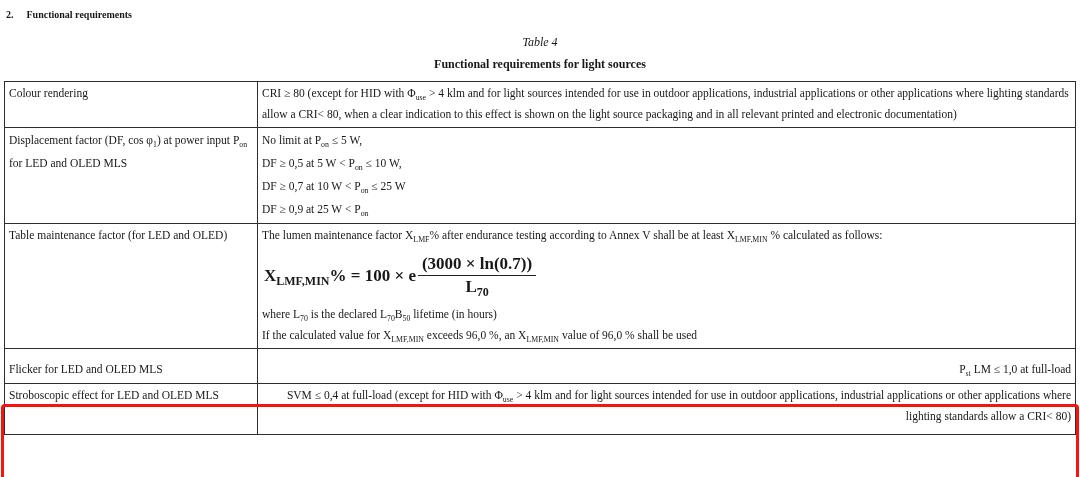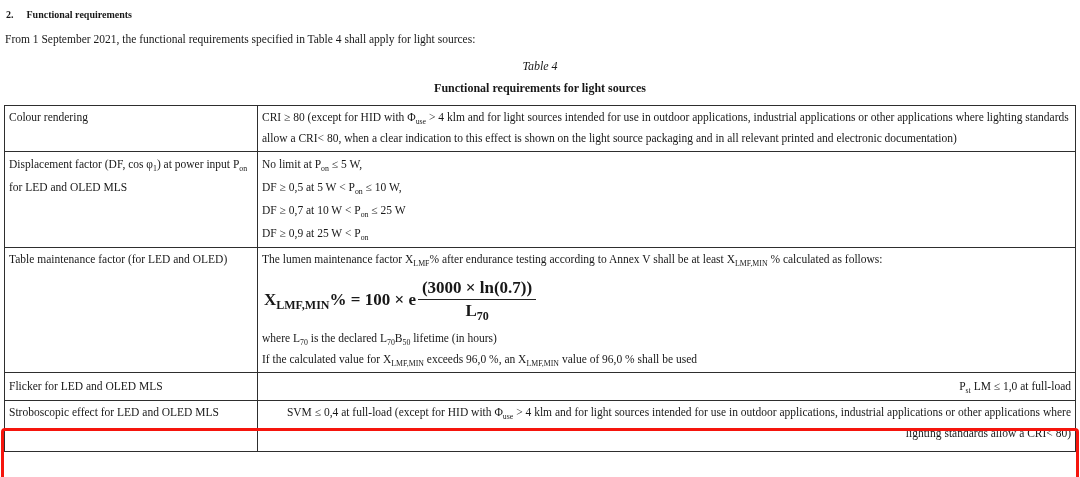--- a/index.html
+++ b/index.html
@@ -54,21 +54,21 @@
     border: 1px solid #2e2e2e;
     vertical-align: top;
     padding: 1px 4px 2px 4px;
   }
   td.c1 { width: 244px; }
   .line { line-height: 21px; }
 
   tr.spaced .line { line-height: 23px; }
   tr.compact td { padding-top: 0; padding-bottom: 0; }
   tr.compact .line { line-height: 19px; }
-  tr.flicker td { padding-top: 3px; padding-bottom: 3px; }
+  tr.flicker td { padding-top: 10px; padding-bottom: 3px; }
   tr.strobo td { padding-bottom: 7px; }
 
   td.right-align { text-align: right; padding-right: 11px; }
 
   .formula {
     font-size: 17px;
     font-weight: 600;
     margin: 8px 0 7px 2px;
     display: flex;
     align-items: center;
@@ -96,21 +96,20 @@
 </style>
 </head>
 <body>
 
 <div class="doc">
 
   <div class="heading">
     <span class="heading-number">2.</span><span>Functional requirements</span>
   </div>
 
-  <div class="intro">From 1 September 2021, the functional requirements specified in Table 4 shall apply for light sources:</div>
 
   <div class="table-label">Table 4</div>
 
   <div class="table-title">Functional requirements for light sources</div>
 
   <div class="table-wrap">
     <table class="req">
       <tbody>
           <tr>
             <td class="c1">

